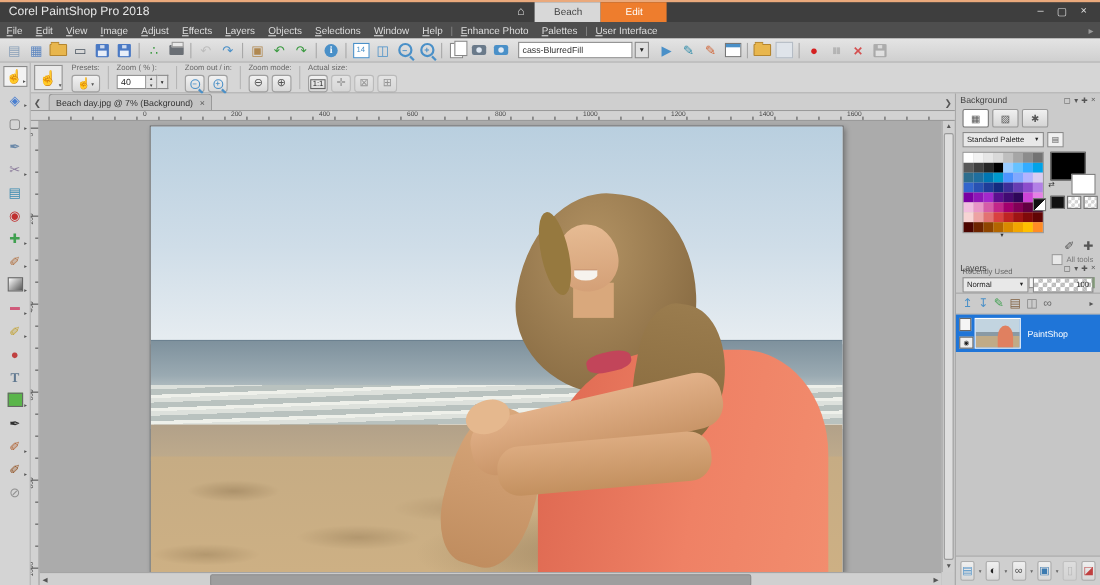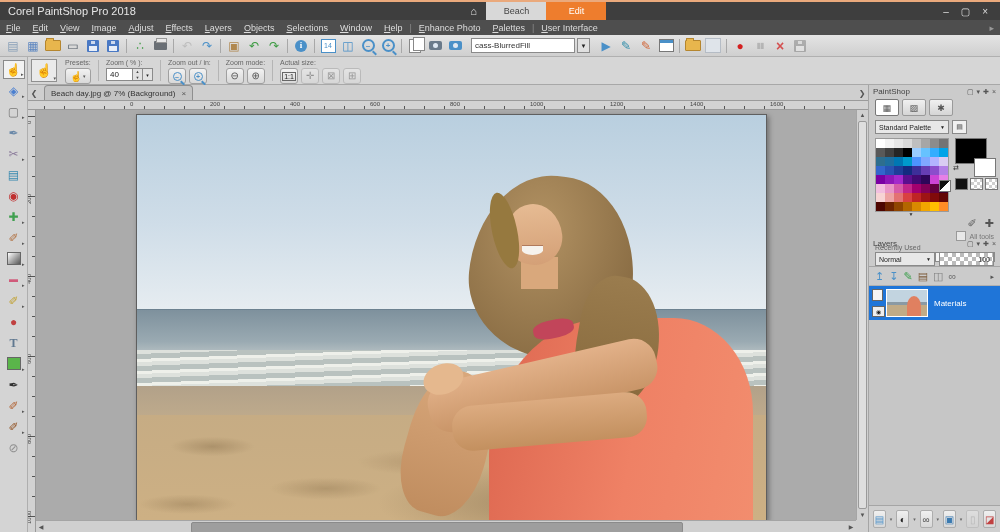--- a/index.html
+++ b/index.html
@@ -565,21 +565,21 @@
             </div>
             <div class="corner"></div>
           </div>
         </div>
       </div>
 
       <div class="rightpanel">
 
         <div style="height:152px">
           <div class="phead">
-            <span class="nm">PaintShop</span>
+            <span class="nm">Background</span>
             <span class="hic">▢</span>
             <span class="hic">▾</span>
             <span class="hic">✚</span>
             <span class="hic">×</span>
           </div>
           <div class="mat-tabs">
             <div class="mat-tab on">▦</div>
             <div class="mat-tab">▨</div>
             <div class="mat-tab">✱</div>
           </div>
@@ -723,21 +723,21 @@
                 <span style="color: rgb(64, 160, 80);">✎</span>
                 <span style="color: rgb(128, 96, 64);">▤</span>
                 <span style="color: rgb(128, 128, 128);">◫</span>
                 <span style="color: rgb(112, 112, 112);">∞</span>
                 <span class="ovf">▸</span>
               </div>
           <div class="layer-row" style="background: rgb(31, 117, 216);">
             <div class="licon"></div>
             <div class="leye">◉</div>
             <div class="lthumb"></div>
-            <div class="lname">Materials</div>
+            <div class="lname">PaintShop</div>
           </div>
           <div class="layers-empty"></div>
           <div class="lay-foot" id="layfoot">
                 <div class="b" style="color: rgb(74, 144, 200);">▤</div>
                 <span class="dot">▾</span>
                 <div class="b" style="color: rgb(34, 34, 34);">◐</div>
                 <span class="dot">▾</span>
                 <div class="b" style="color: rgb(85, 85, 85);">∞</div>
                 <span class="dot">▾</span>
                 <div class="b" style="color: rgb(58, 122, 176);">▣</div>

